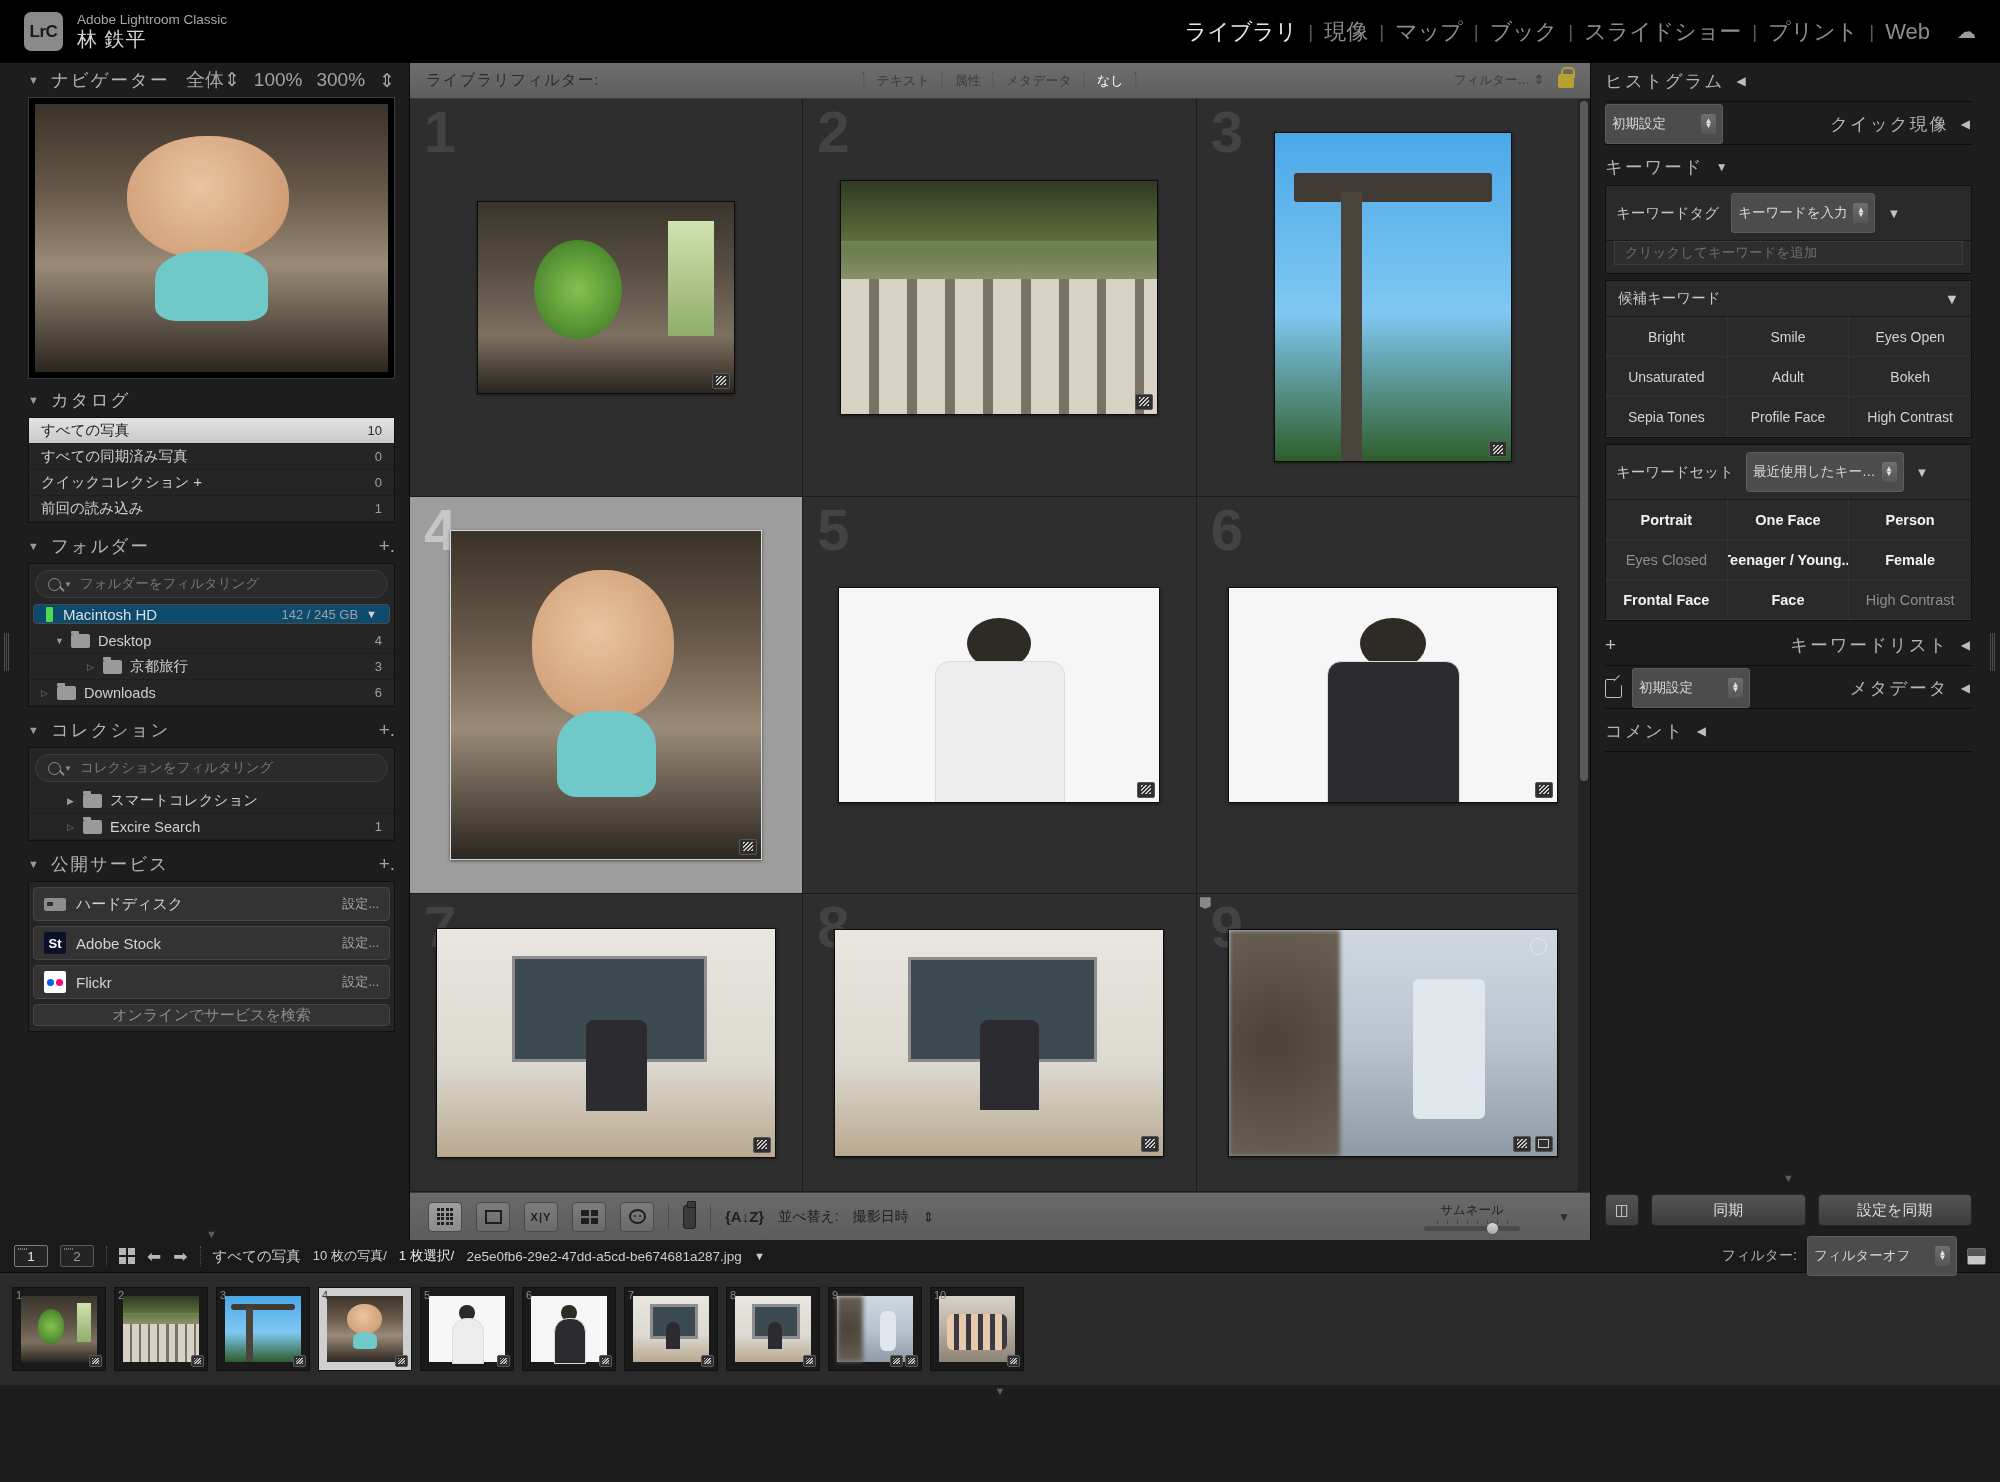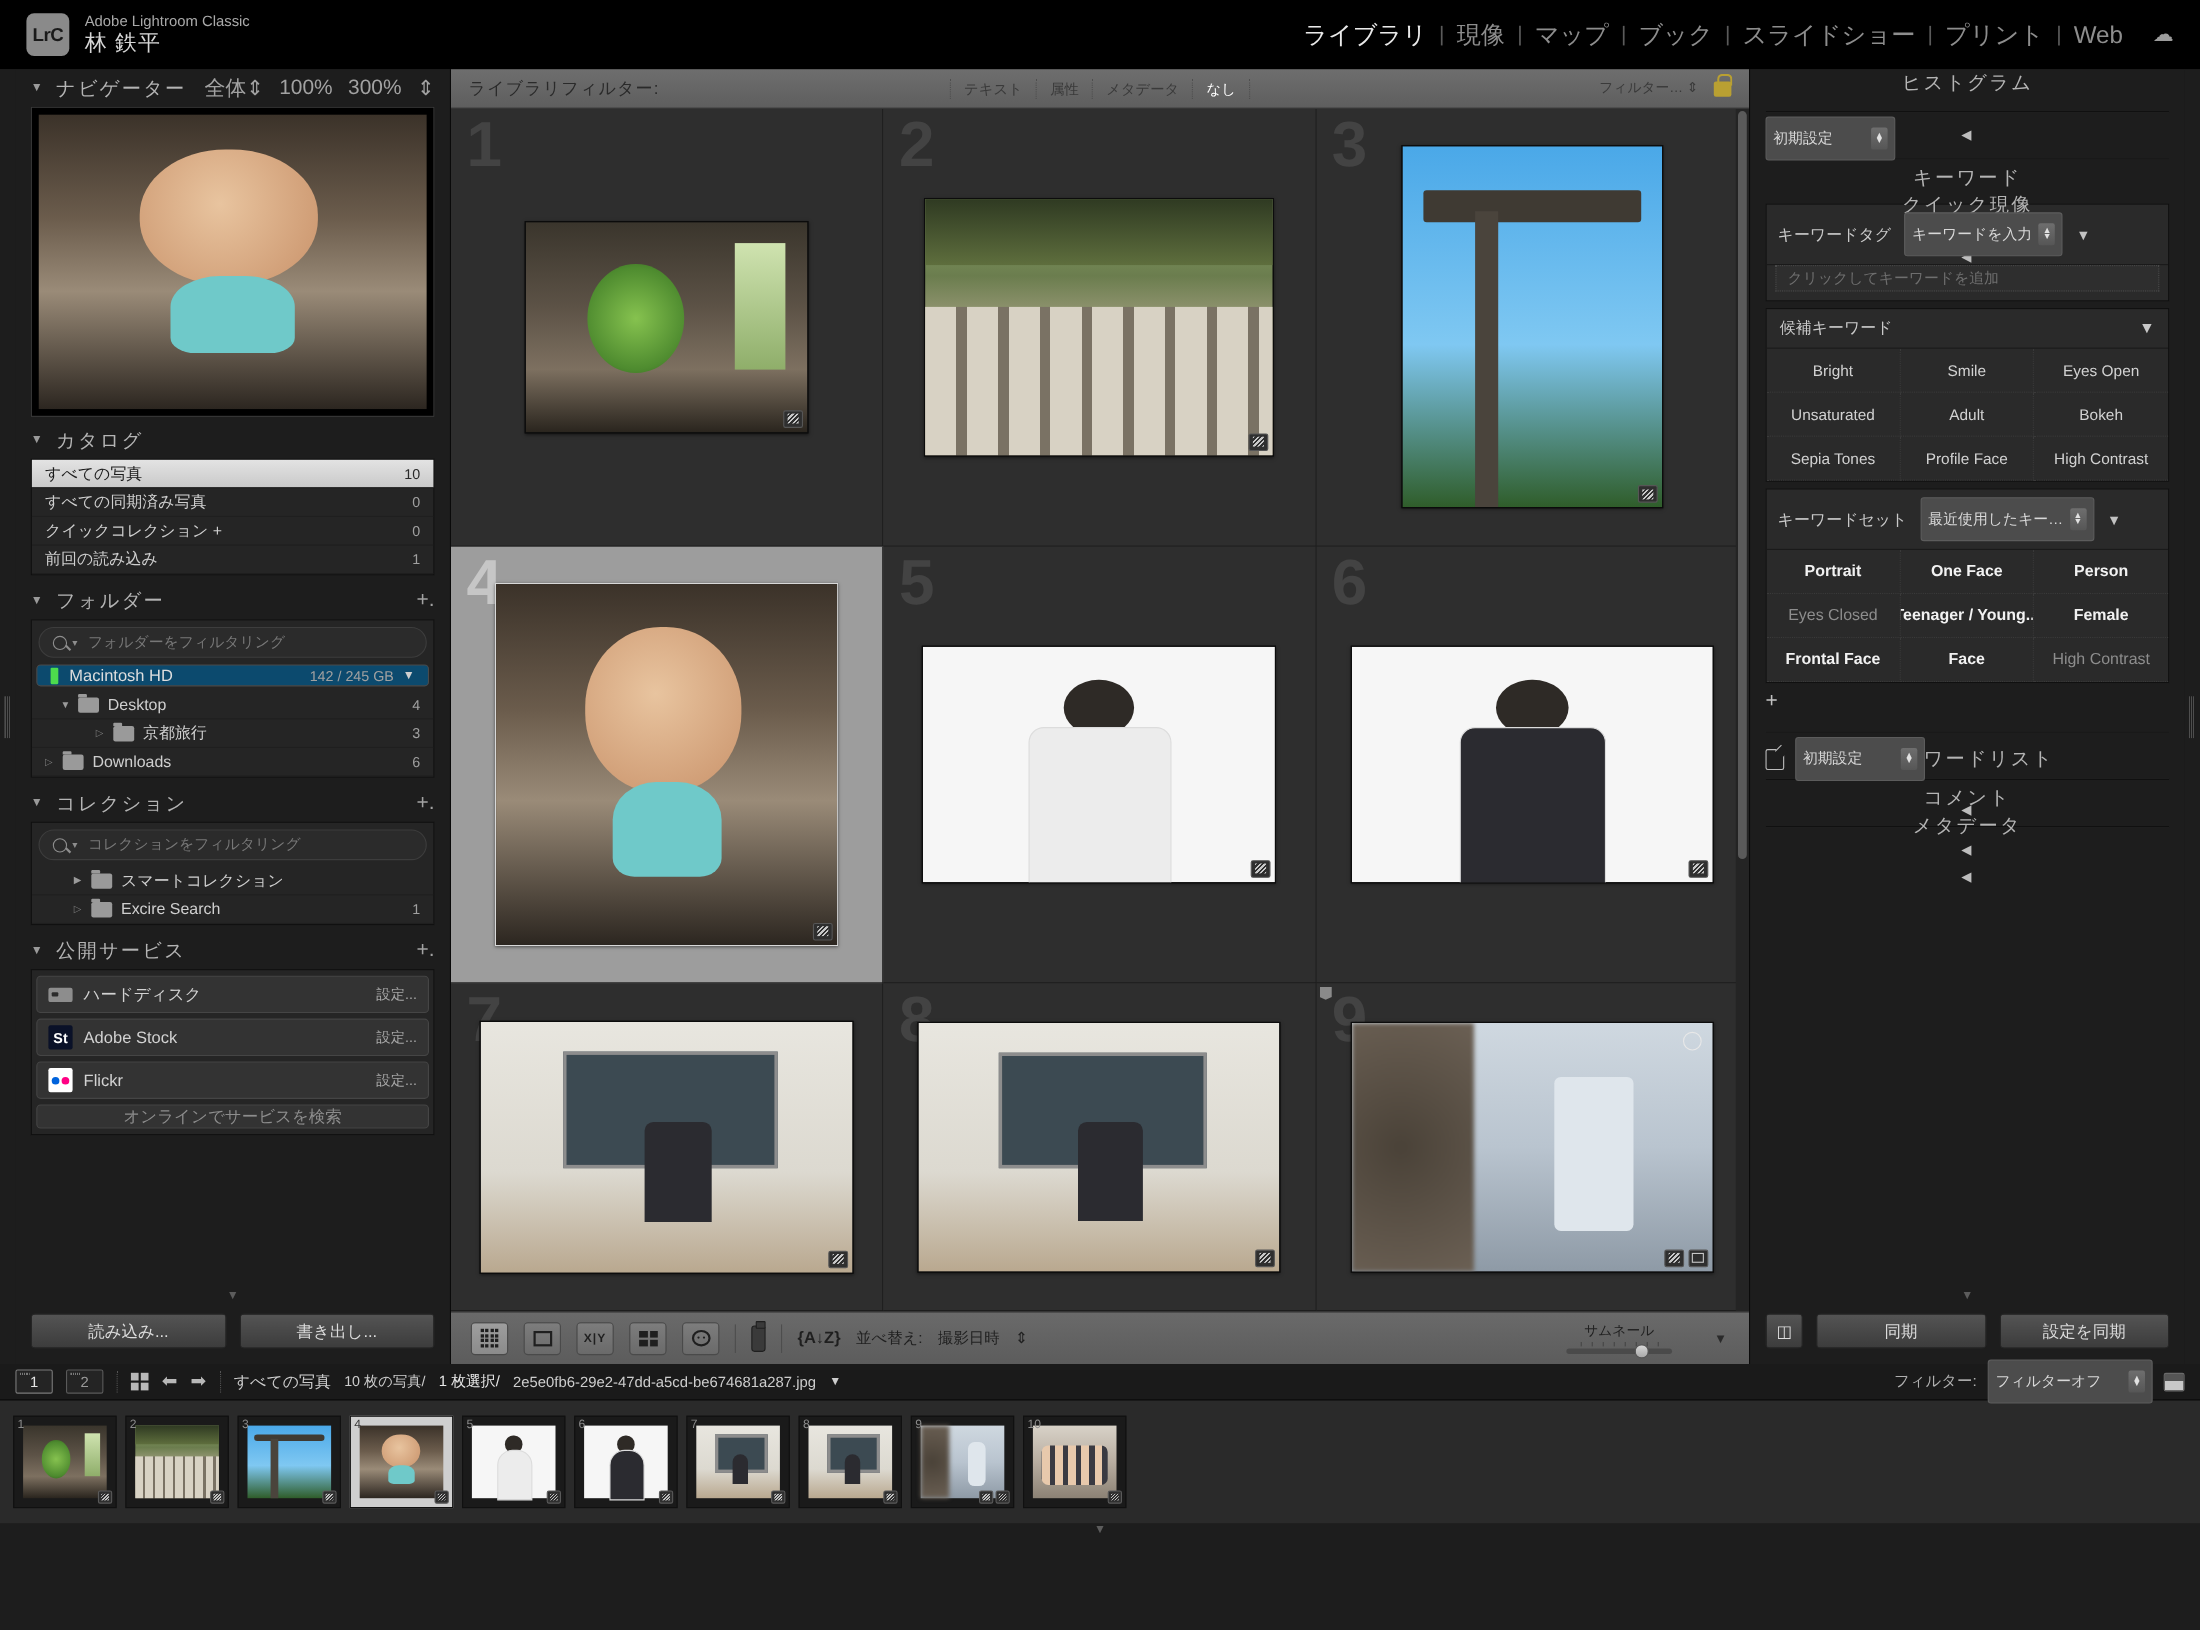--- a/index.html
+++ b/index.html
@@ -252,22 +252,22 @@
   .ticks i { width: 1px; height: 4px; background: #454545; display: block; }
   .track { width: 96px; height: 5px; background: #4a4a4a; border-radius: 3px; position: relative; margin-top: 2px; }
   .knob { position: absolute; left: 62px; top: -4px; width: 13px; height: 13px;
           background: linear-gradient(#d8d8d8,#a8a8a8); border-radius: 50%; border: 1px solid #555; }
   .tb-caret { position: absolute; right: 20px; font-size: 12px; color: #2a2a2a; }
 
   
   .rightpanel { width: 396px; background: #1d1d1d; border-left: 1px solid #0a0a0a; display: flex; flex-direction: column; }
   .rp-scroll { flex: 1; padding: 0 14px; overflow: hidden; }
   .rp-header {
-    display: flex; align-items: center; justify-content: flex-start; gap: 28px;
-    height: 36px; color: #b4b4b4; font-size: 17.5px; letter-spacing: 2px; flex-direction: column;
+    display: flex; align-items: center; justify-content: flex-start; gap: 12px;
+    height: 36px; color: #b4b4b4; font-size: 17.5px; letter-spacing: 2px;
   }
   .rp-header .lefty { margin-right: auto; display: flex; align-items: center; gap: 10px; letter-spacing: 0; }
   .rp-header .tri { font-size: 12px; color: #bdbdbd; }
   .sep-line { height: 1px; background: #3d3d3d; border-top: 1px solid #0d0d0d; margin: 2px 0 4px; }
   .sel-ctl {
     height: 40px; min-width: 118px; background: #4c4c4c; border: 1px solid #5c5c5c;
     border-radius: 3px; display: flex; align-items: center; padding: 0 6px;
     font-size: 13.5px; color: #d8d8d8; gap: 6px;
   }
   .sel-ctl .stepper {
@@ -548,24 +548,20 @@
             <span>Flickr</span>
             <span class="setbtn">設定...</span>
           </div>
           <div class="pubrow" style="height:22px;overflow:hidden;color:#8d8d8d;justify-content:center">
             <span>オンラインでサービスを検索</span>
           </div>
         </div>
 
       </div>
       <div class="panel-arrow">▼</div>
-      <div class="lp-buttons">
-        <div class="lbtn">読み込み...</div>
-        <div class="lbtn">書き出し...</div>
-      </div>
     </div>
 
     <div class="center">
       <div class="filterbar">
         <span class="fb-label">ライブラリフィルター:</span>
         <div class="fb-tabs">
           <span class="t">テキスト</span>
           <span class="t">属性</span>
           <span class="t">メタデータ</span>
           <span class="t active">なし</span>

